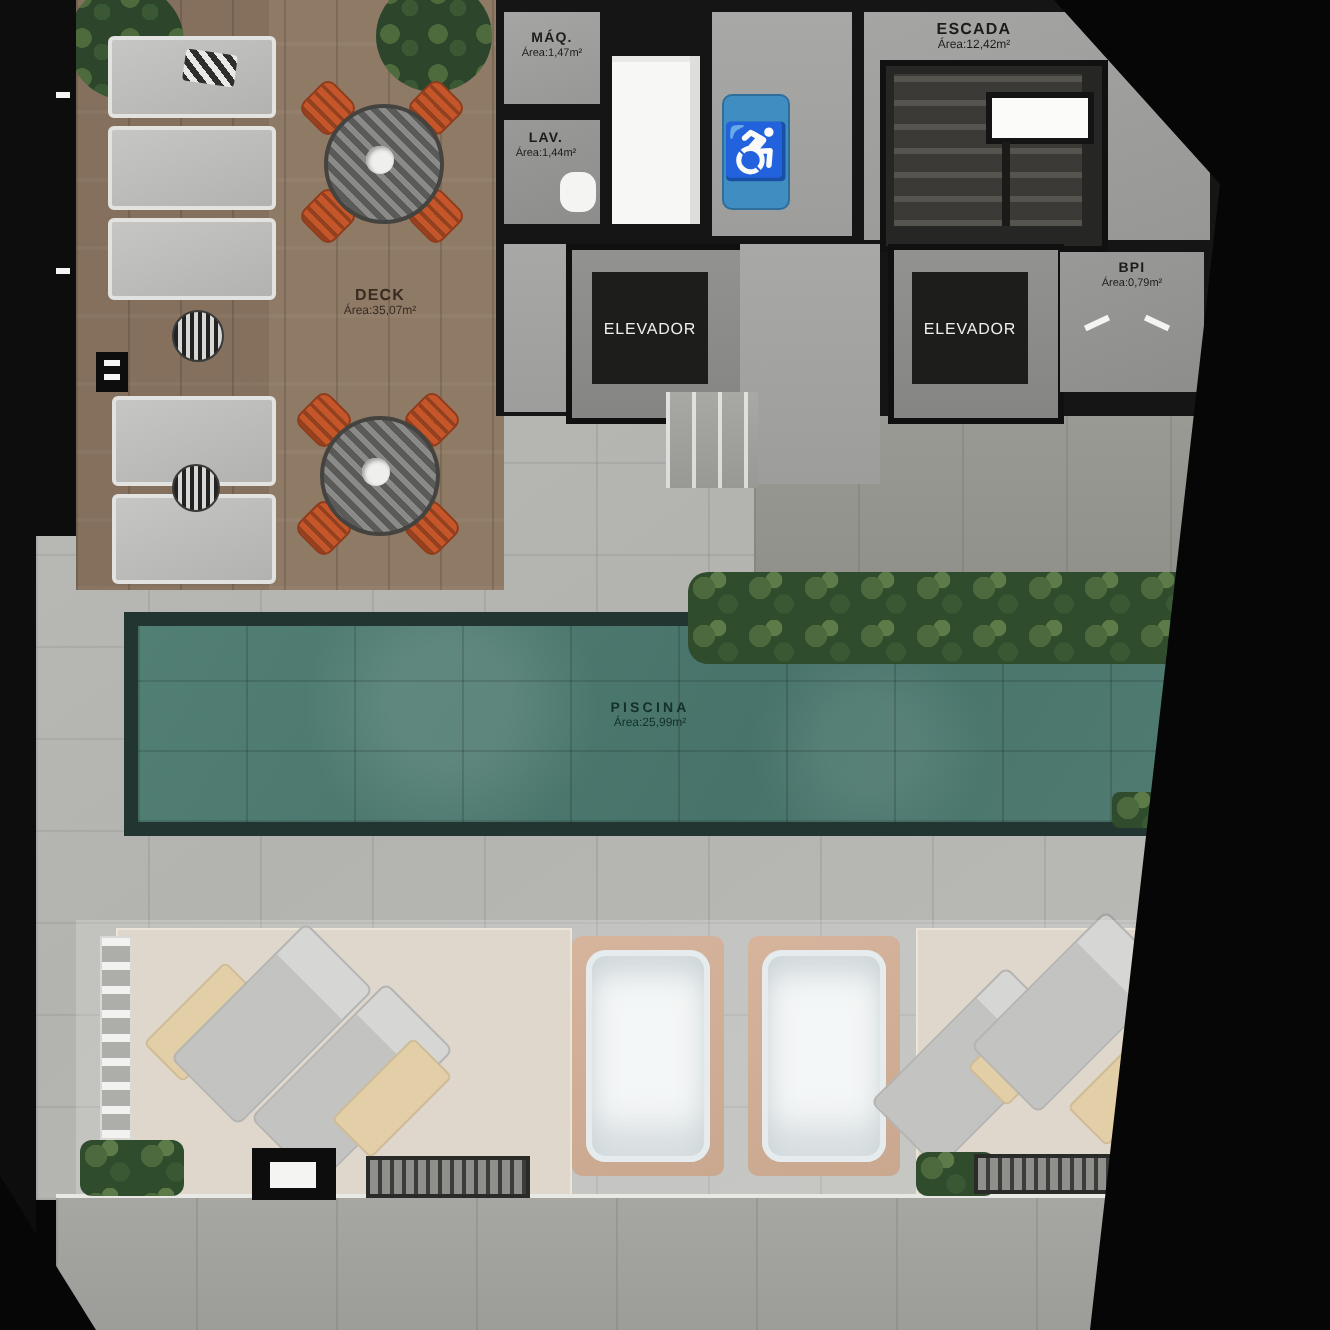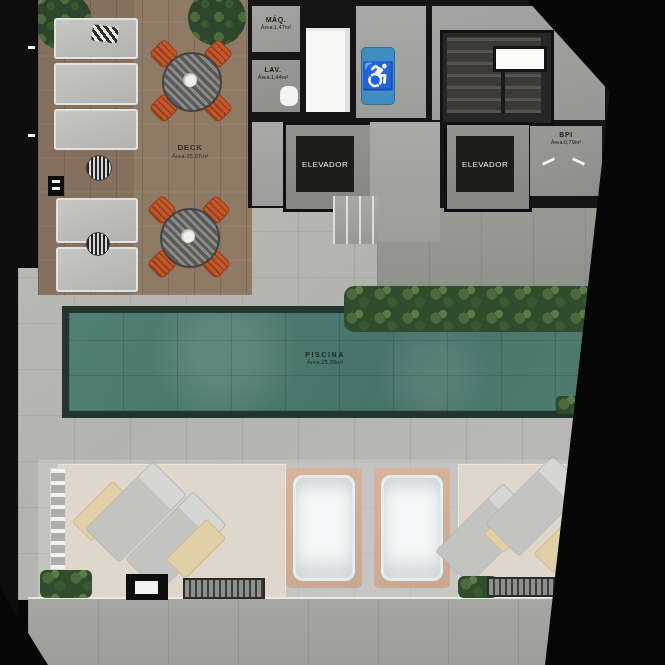--- a/index.html
+++ b/index.html
@@ -164,20 +164,24 @@
   <div class="abs whitemark" style="left:280px;top:86px;width:18px;height:20px;border-radius:7px;"></div>
 
   <div class="abs shaft" style="left:306px;top:28px;width:44px;height:84px;"></div>
 
   <div class="abs corridor" style="left:356px;top:6px;width:70px;height:112px;"></div>
   <div class="abs access-sign" style="left:362px;top:48px;width:32px;height:56px;">
     <span>♿</span>
   </div>
 
   <div class="abs room" style="left:432px;top:6px;width:173px;height:114px;"></div>
+  <div class="abs lbl" style="left:432px;top:10px;width:110px;">
+    <span class="nm">ESCADA</span>
+    <span class="ar">Área:12,42m²</span>
+  </div>
   <div class="abs stairwell" style="left:440px;top:30px;width:108px;height:90px;">
     <div class="abs treads" style="left:4px;top:4px;width:94px;height:76px;"></div>
     <div class="abs landing" style="left:50px;top:13px;width:48px;height:20px;"></div>
     <div class="abs" style="left:58px;top:38px;width:4px;height:42px;background:#1a1a18;"></div>
   </div>
 
   <div class="abs corridor" style="left:252px;top:122px;width:31px;height:84px;"></div>
   <div class="abs elev" style="left:283px;top:122px;width:84px;height:84px;">
     <div class="abs elev-core" style="left:10px;top:11px;width:58px;height:56px;">
       <span>ELEVADOR</span>

